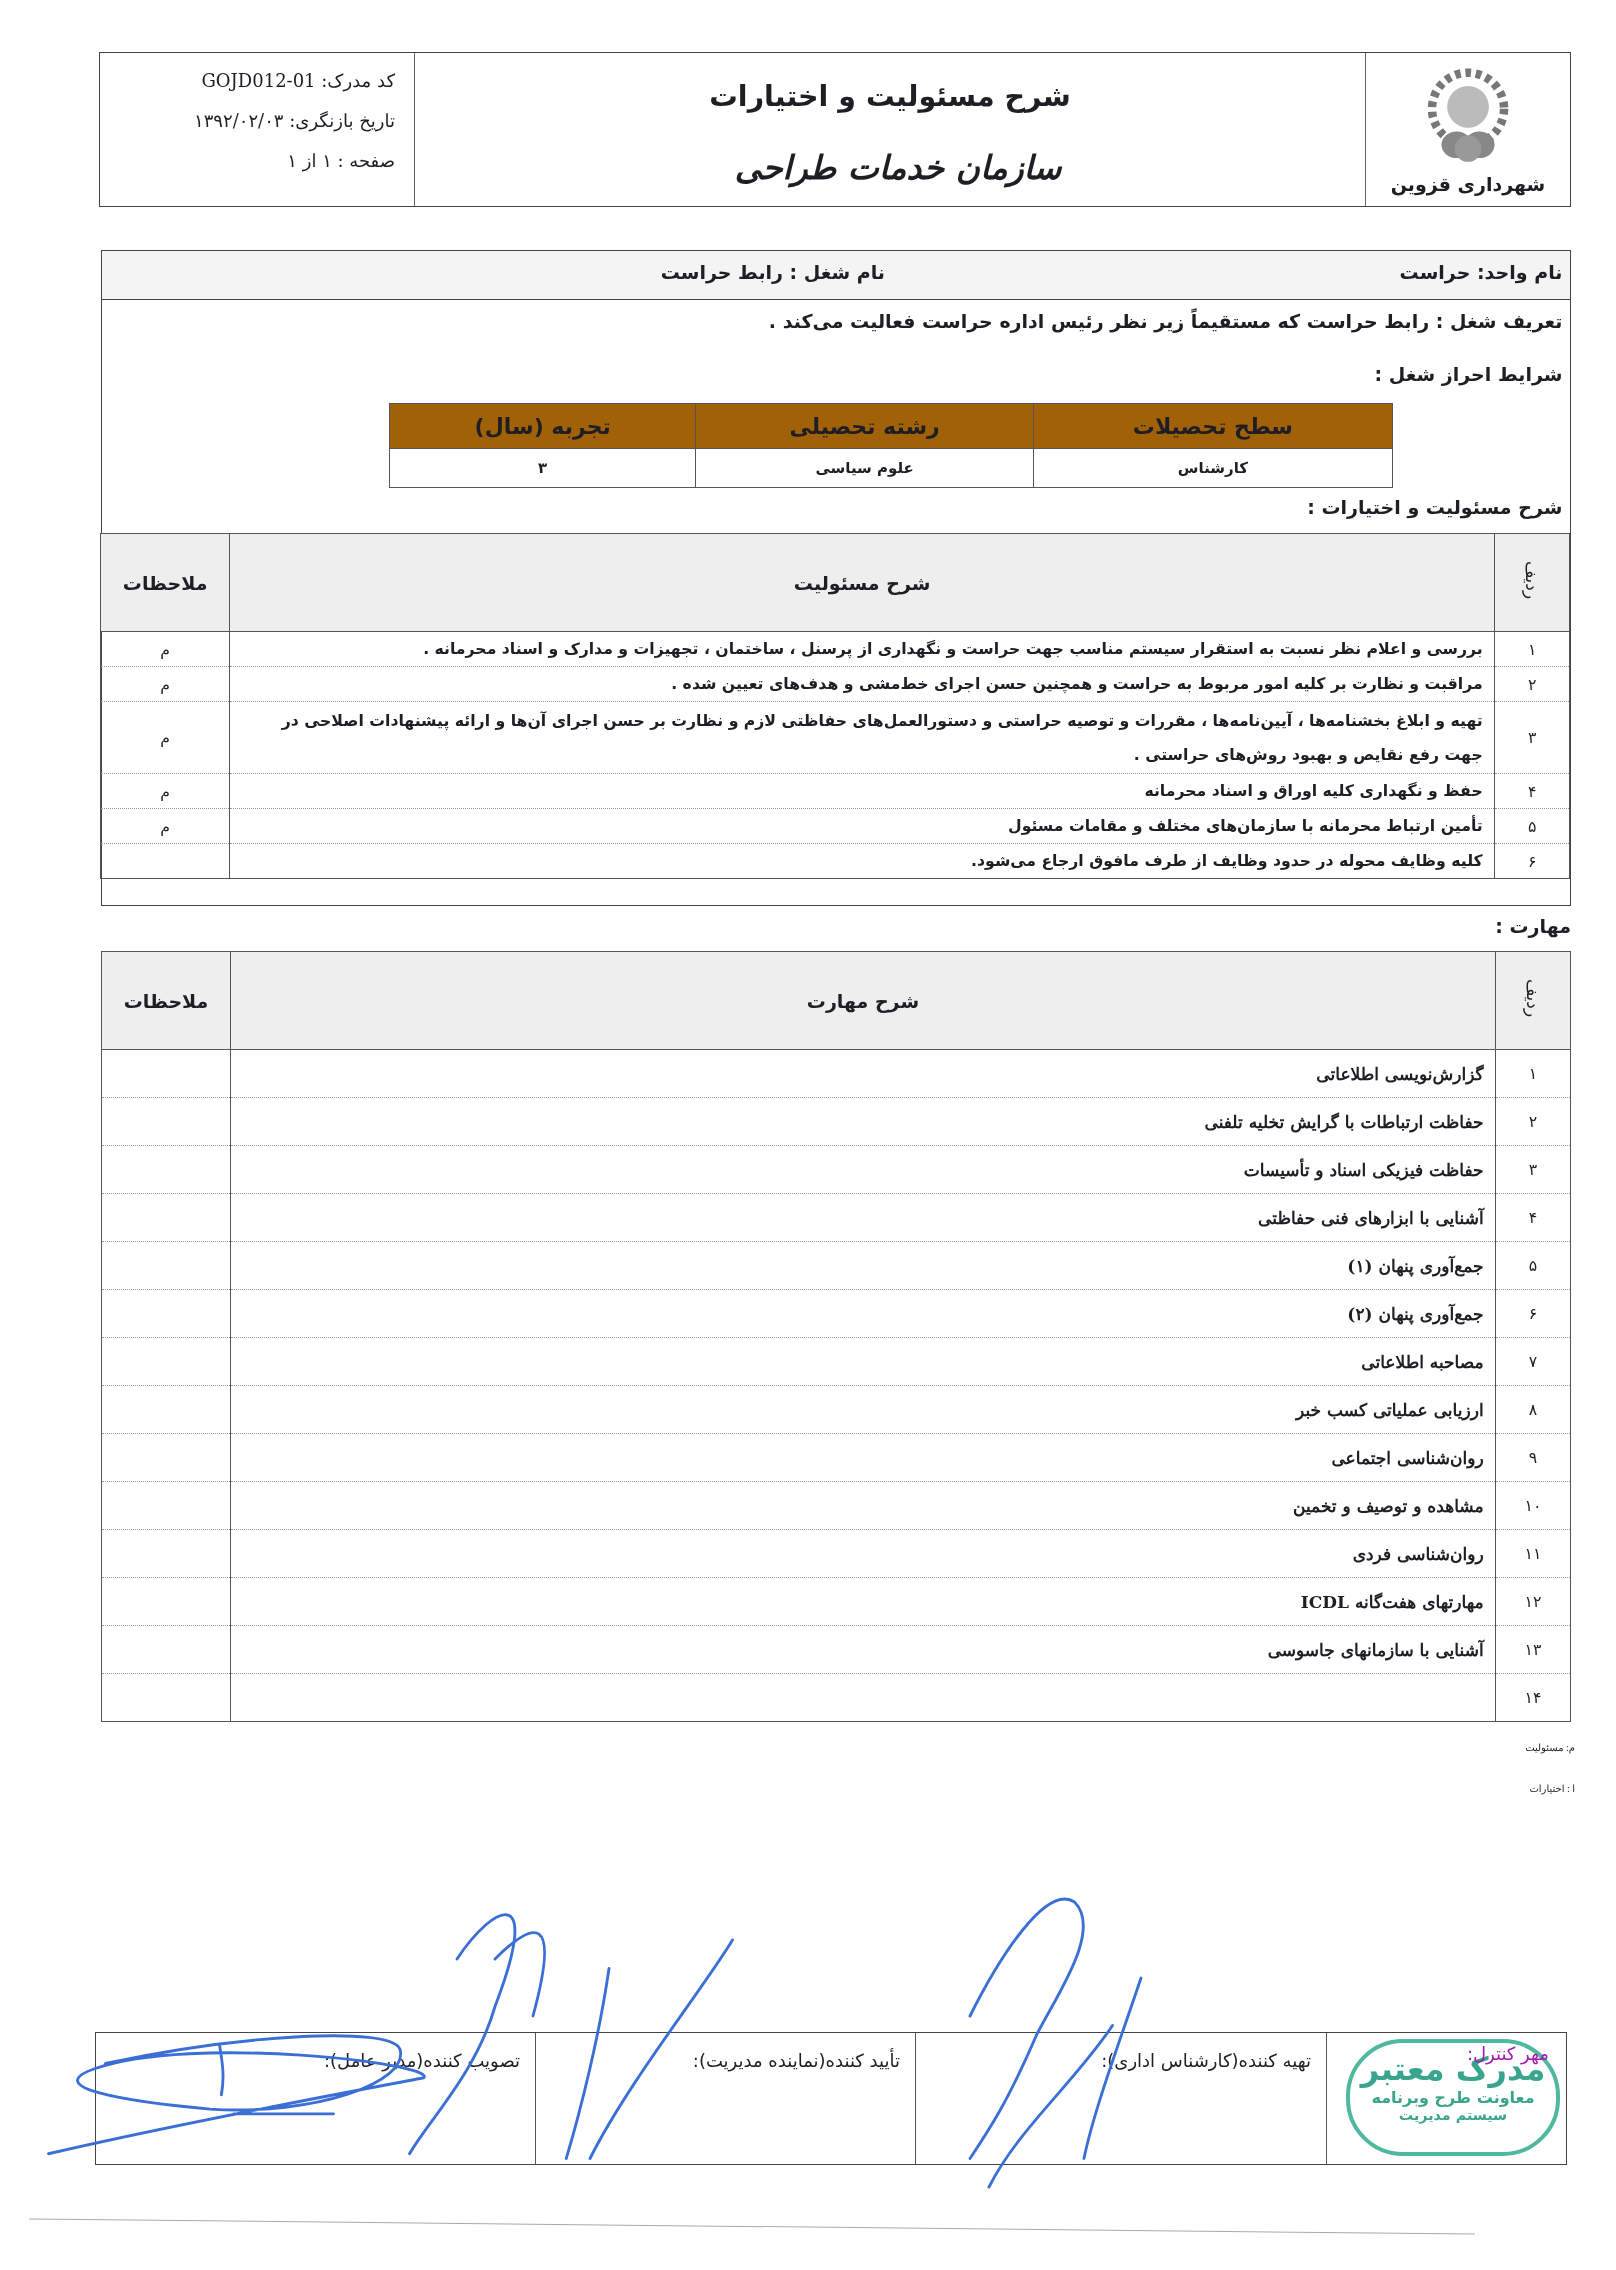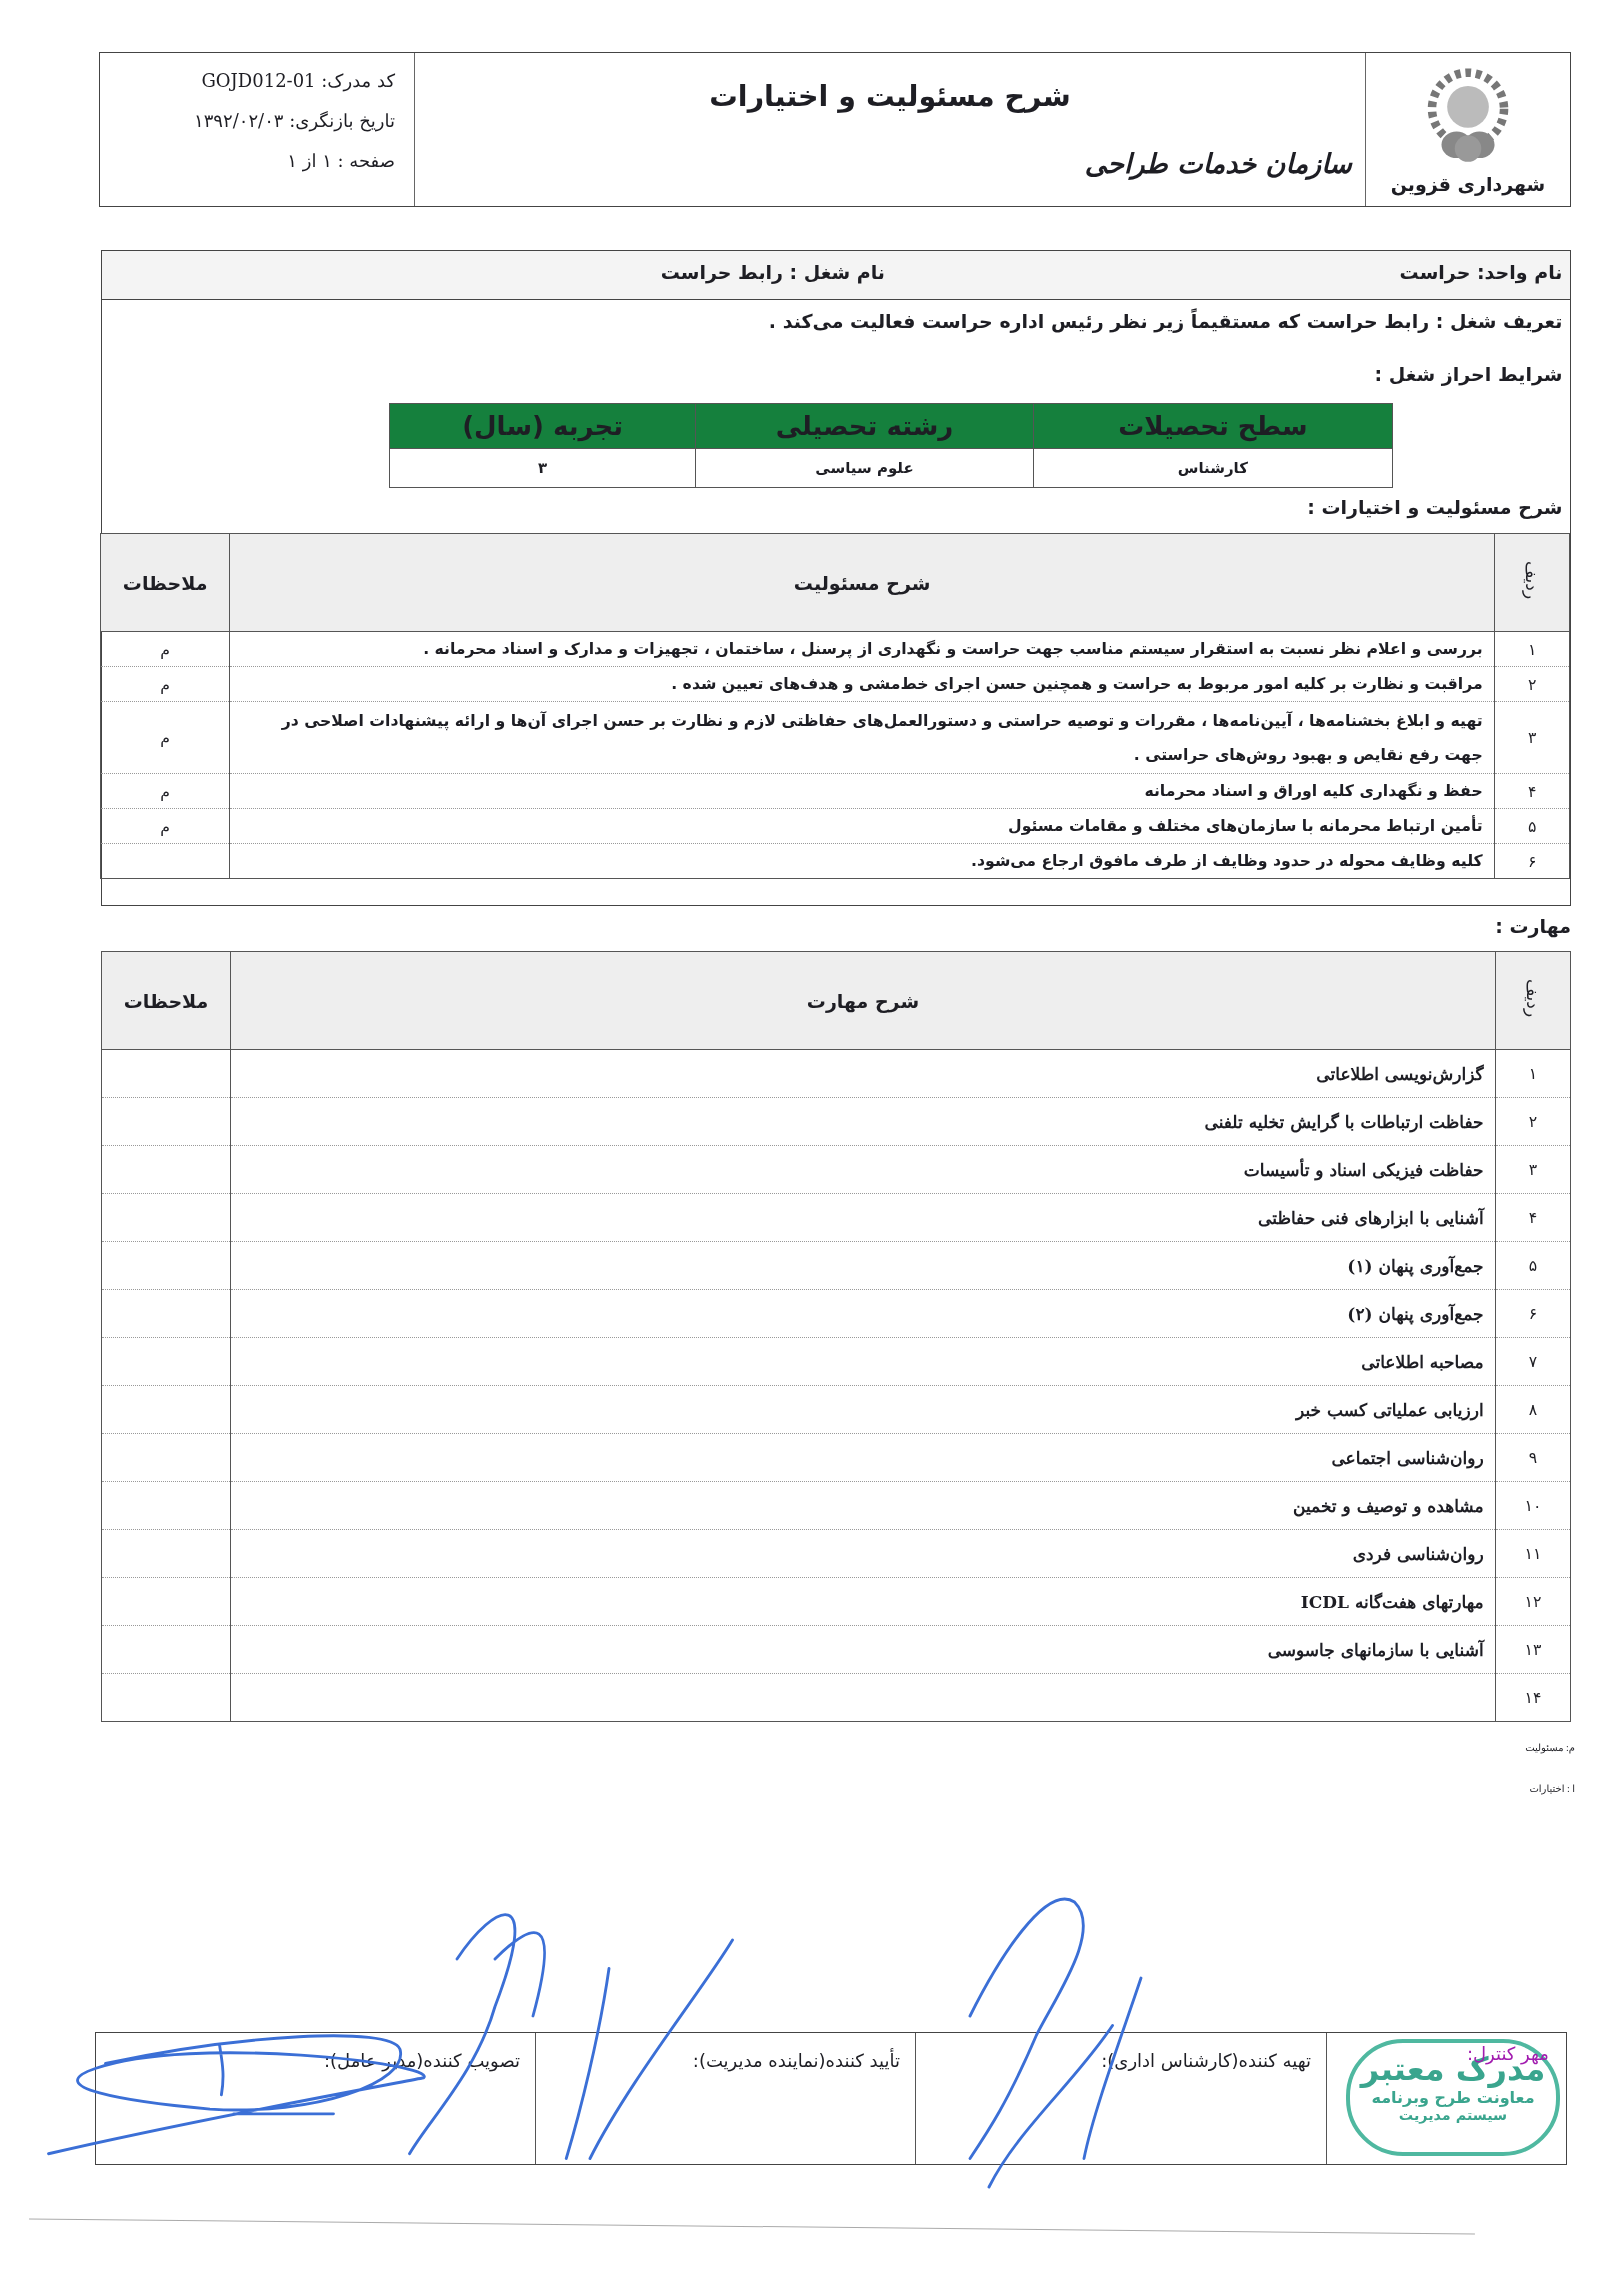--- a/index.html
+++ b/index.html
@@ -8,33 +8,33 @@
   .abs { position:absolute; }
   .box { position:absolute; border:1.9px solid #444; box-sizing:border-box; }
 
   
   #hdr { left:99px; top:52px; width:1472px; height:155px; }
   #hdr .logo-cell { position:absolute; right:0; top:0; width:204px; height:100%; border-left:1.9px solid #666; }
   #hdr .meta-cell { position:absolute; left:0; top:0; width:314px; height:100%; border-right:1.9px solid #666; }
   .logo-svg { position:absolute; left:48px; top:7.6px; }
   .logo-text { position:absolute; left:0; right:0; bottom:11.4px; text-align:center; font-size:19px; font-weight:bold; }
   .title-main { position:absolute; left:314px; right:204px; top:27px; text-align:center; font-size:28.5px; font-weight:bold; }
-  .title-sub { position:absolute; left:314px; right:218px; top:95px; font-size:27px; font-weight:bold; font-style:italic; }
+  .title-sub { position:absolute; left:314px; right:188px; top:95px; text-align:center; font-size:33px; font-weight:bold; font-style:italic; }
   .meta-line { position:absolute; right:19px; font-size:18px; font-family:"DejaVu Serif", serif; }
 
   
   #info { left:101px; top:250px; width:1470px; height:656px; }
   .info-bar { position:absolute; left:0; right:0; top:0; height:48px; border-bottom:1.9px solid #444; background:#f4f4f4; }
   .info-bar span { position:absolute; top:9.5px; font-size:19px; font-weight:bold; }
   .bold-line { position:absolute; font-size:19px; font-weight:bold; right:7.6px; }
 
   table { border-collapse:collapse; direction:rtl; }
   #edu { position:absolute; left:287px; top:152px; width:1004px; }
   #edu th, #edu td { border:1.9px solid #555; text-align:center; }
-  #edu th { height:42px; font-size:26px; font-weight:bold; background:#15803d; }
+  #edu th { height:42px; font-size:22px; font-weight:bold; background:#a16207; }
   #edu td { height:36px; font-size:15px; font-weight:bold; }
 
   .grid { position:absolute; width:1470px; }
   .grid th { background:#eeeeee; font-size:19px; font-weight:bold; border:1.9px solid #555; height:95px; }
   .grid td { border-left:1.4px solid #555; border-right:1.4px solid #555; border-top:1px dotted #999; font-size:15.7px; font-weight:bold; }
   .grid td.c-num { width:72px; text-align:center; font-weight:normal; }
   .grid td.c-note { width:126px; text-align:center; font-weight:normal; }
   .grid td.c-desc { padding:0 11.4px; text-align:right; line-height:34px; }
   .grid tr:last-child td { border-bottom:1.9px solid #555; }
   .rowh { height:34px; }

